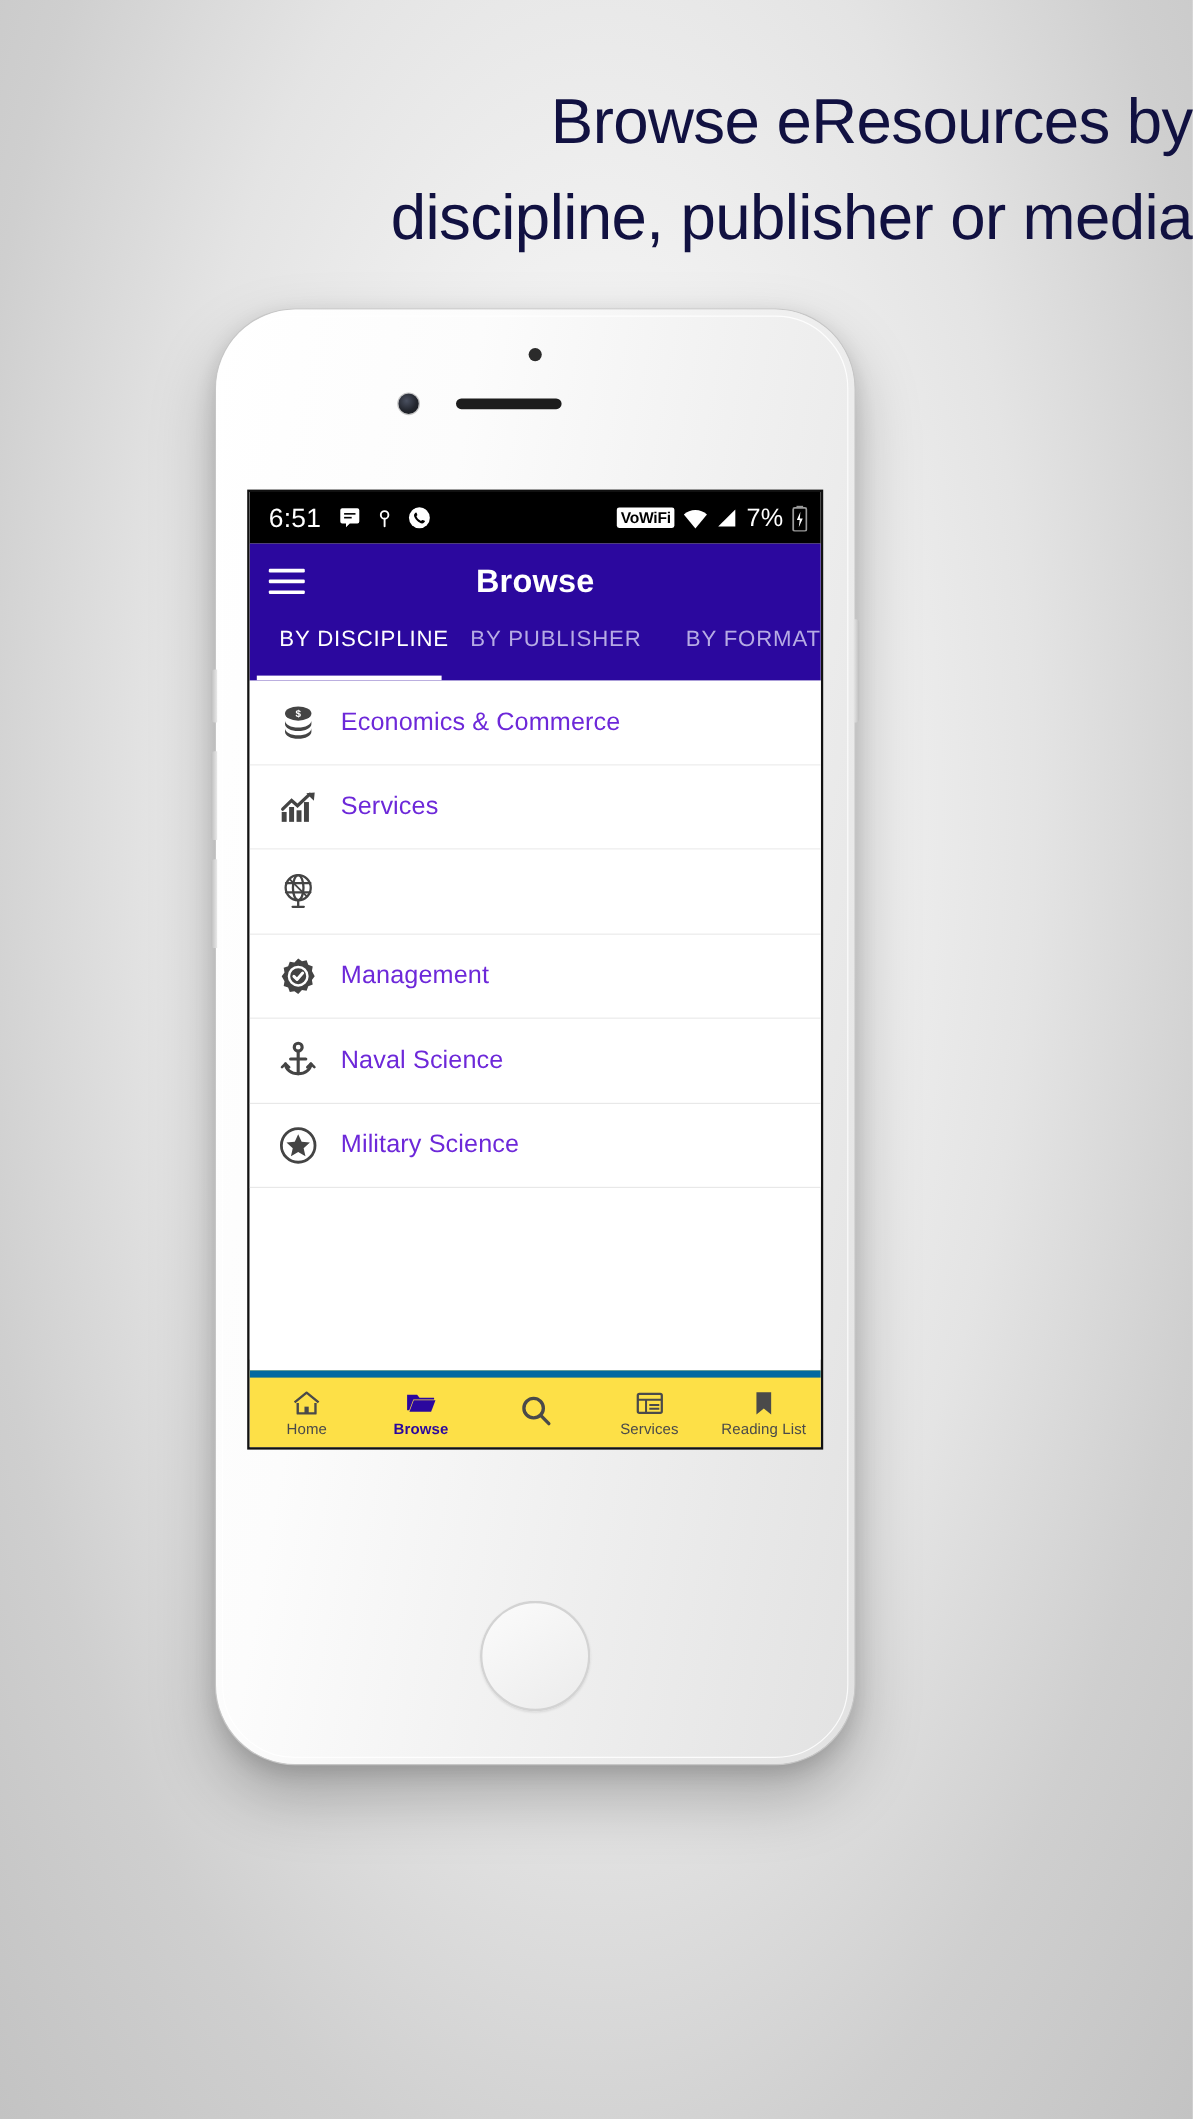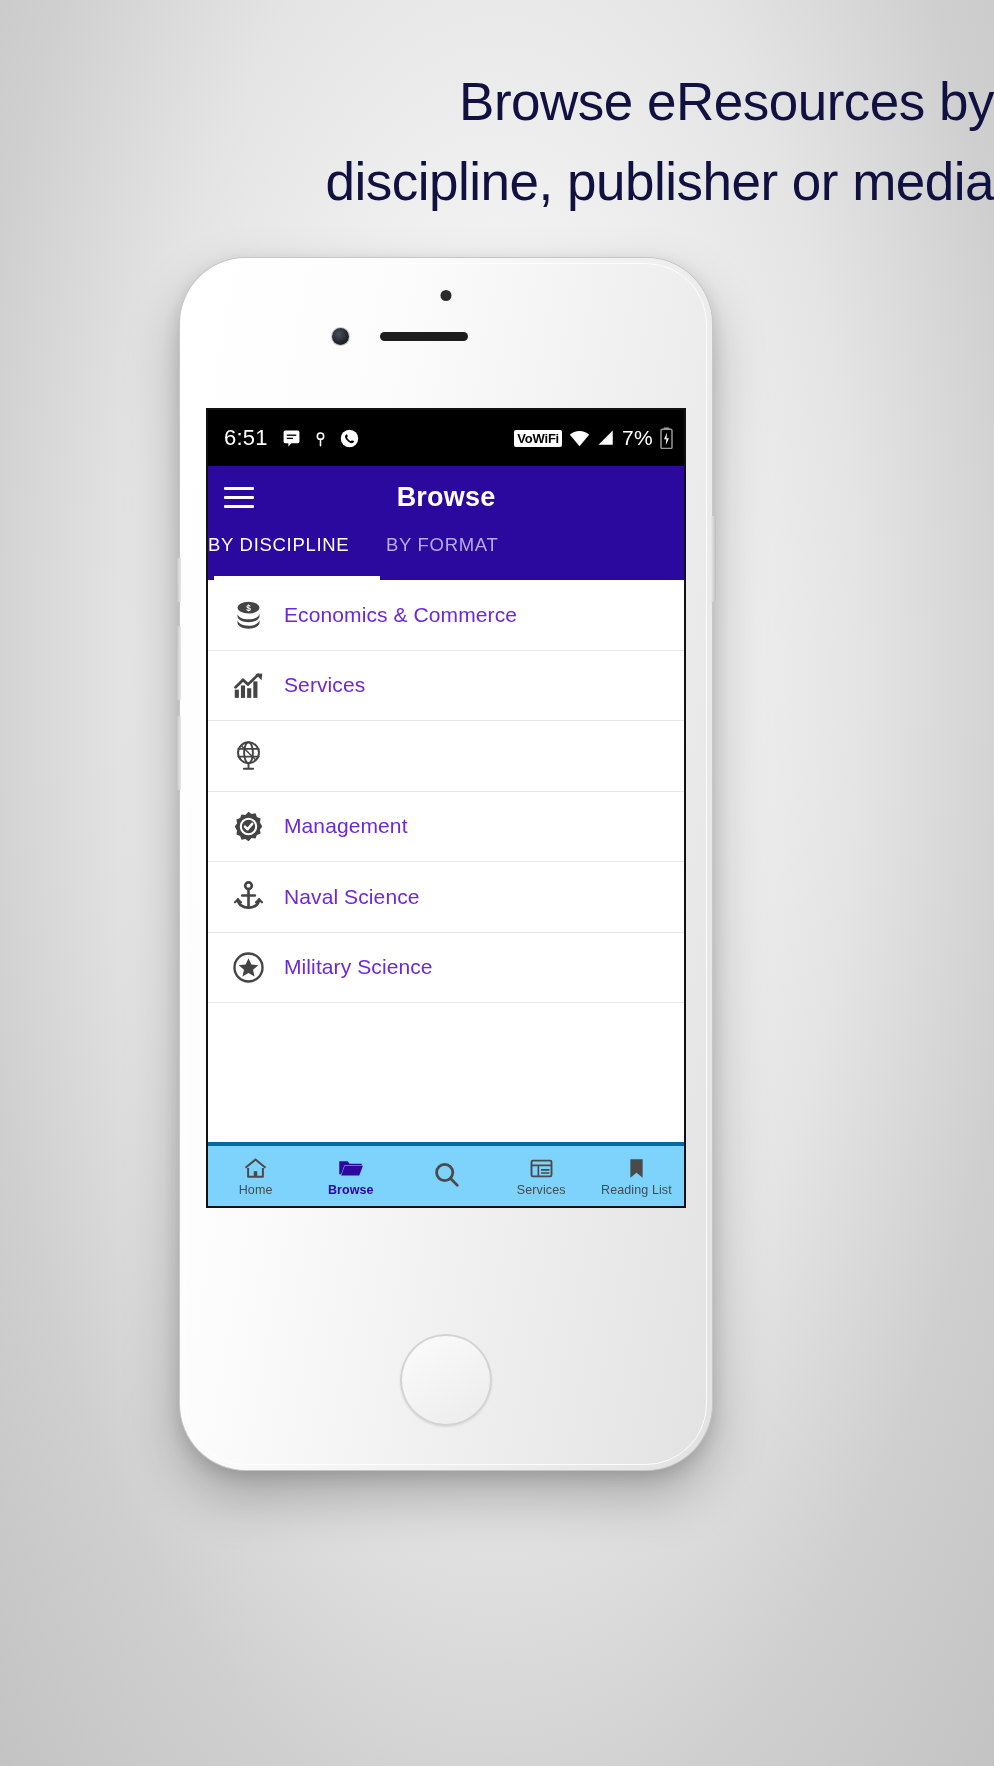--- a/index.html
+++ b/index.html
@@ -121,21 +121,21 @@
     top: 152px;
     width: 476px;
     height: 796px;
     background: #ffffff;
     overflow: hidden;
     box-shadow: 0 0 0 2px #111;
   }
 
   
   .statusbar {
-    height: 56px;
+    height: 43px;
     background: #000;
     display: flex;
     align-items: center;
     padding: 0 11px 0 16px;
     color: #fff;
   }
   .sb-time {
     font-size: 22px;
     letter-spacing: 0.2px;
     margin-right: 14px;
@@ -193,21 +193,21 @@
     background: #2B089E;
     display: flex;
     height: 52px;
     position: relative;
     overflow: hidden;
   }
   .tab {
     display: flex;
     align-items: flex-start;
     padding: 6px 0 0 0;
-    justify-content: flex-start;
+    justify-content: flex-end;
     font-size: 18.5px;
     letter-spacing: 0.7px;
     color: #b6abe4;
     cursor: pointer;
     position: relative;
     white-space: nowrap;
   }
   .tab.t1 { width: 178px; color: #fff; }
   .tab.t2 { width: 172px; }
   .tab.t3 { width: 160px; }
@@ -251,22 +251,22 @@
     white-space: nowrap;
     letter-spacing: 0.1px;
   }
 
   
   .bottomnav {
     position: absolute;
     left: 0; bottom: 0;
     width: 100%;
     height: 64px;
-    background: #7dd3fc;
-    border-top: 4px solid #0369a1;
+    background: #fde047;
+    border-top: 6px solid #0369a1;
     display: flex;
     align-items: center;
   }
   .bn-item {
     flex: 1;
     display: flex;
     flex-direction: column;
     align-items: center;
     justify-content: center;
     gap: 3px;
@@ -356,20 +356,23 @@
         <span></span>
         <span></span>
         <span></span>
       </div>
       <div class="appbar-title">Browse</div>
     </div>
 
     <div class="tabbar">
       <div class="tab t1 active">
         <span>BY DISCIPLINE</span>
+      </div>
+      <div class="tab t2">
+        <span>BY PUBLISHER</span>
       </div>
       <div class="tab t3">
         <span>BY FORMAT</span>
       </div>
     </div>
 
     <div class="list">
 
       <div class="list-item">
         <span class="li-icon">

